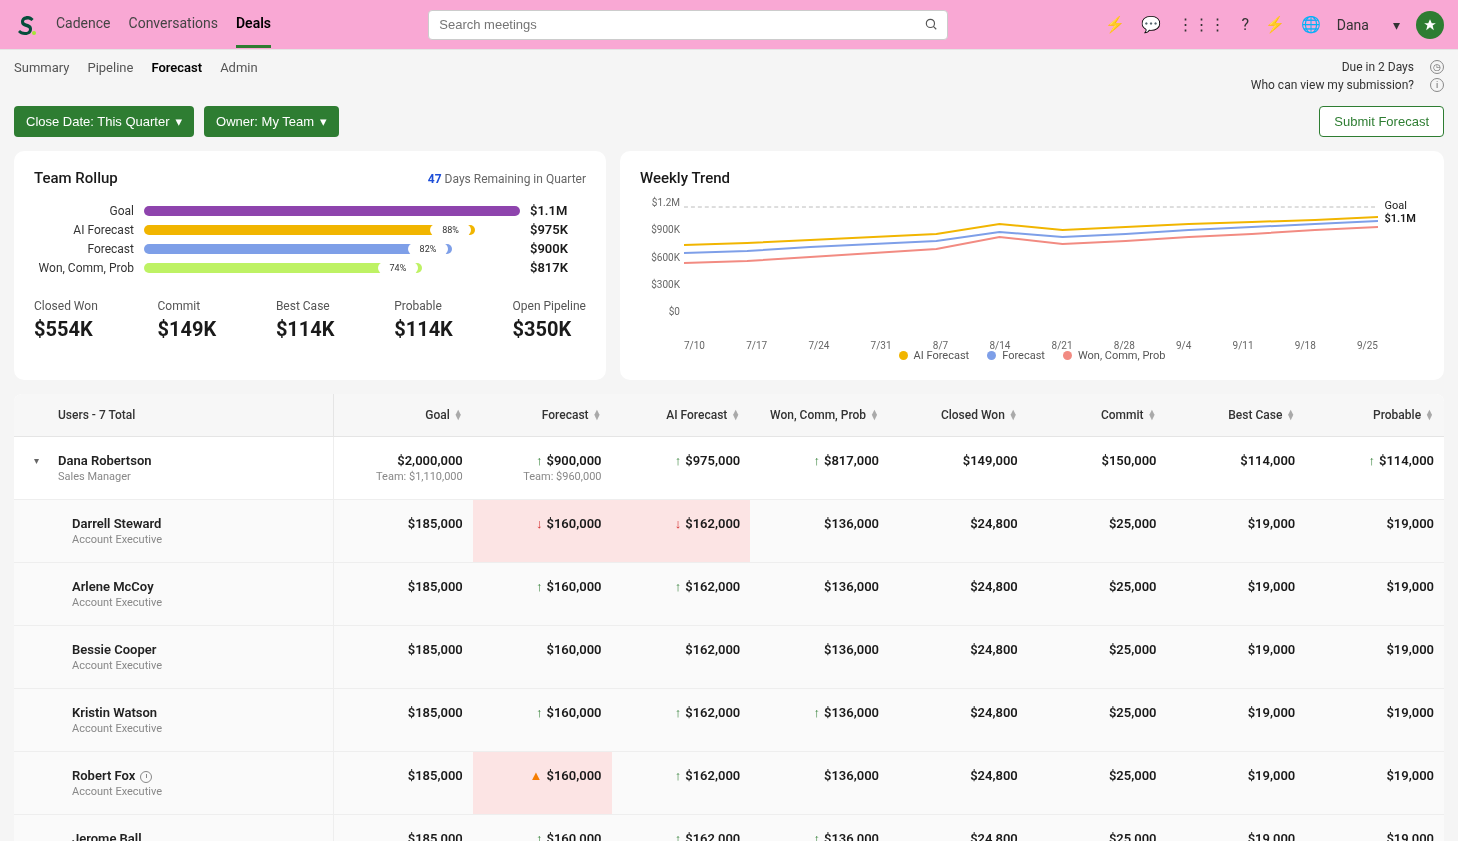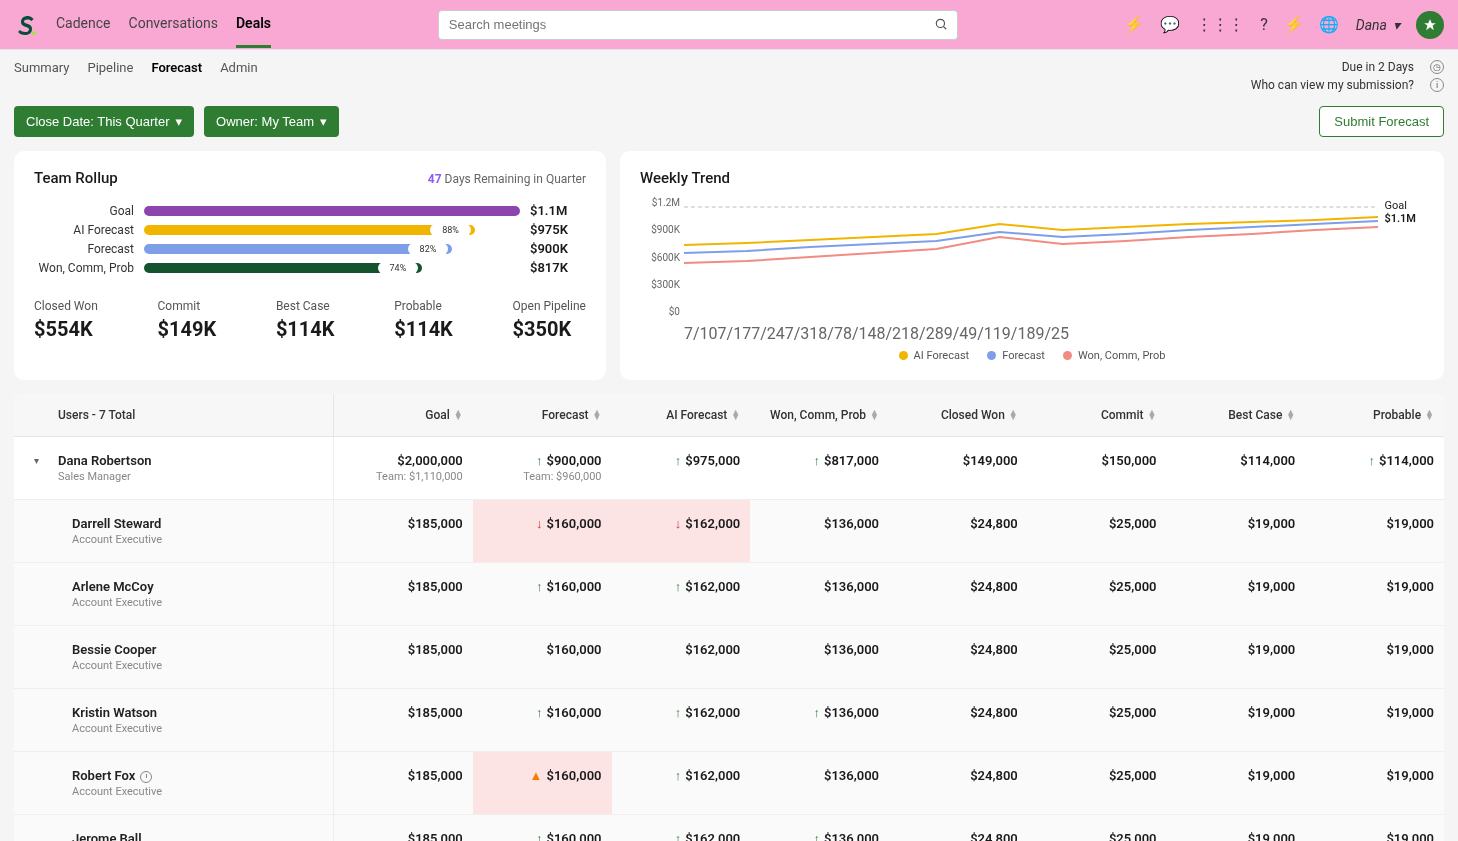--- a/index.html
+++ b/index.html
@@ -10,21 +10,21 @@
 .logo { width: 24px; height: 24px; margin-right: 18px; }
 .nav-main { display: flex; gap: 18px; }
 .nav-main a { color: #444; text-decoration: none; font-size: 14px; padding: 14px 0; border-bottom: 3px solid transparent; cursor: pointer; }
 .nav-main a.active { font-weight: 600; border-bottom-color: #2e7d32; color: #000; }
 .search-wrap { flex: 1; display: flex; justify-content: center; }
 .search { width: 520px; height: 30px; border: 1px solid #ccc; border-radius: 4px; padding: 0 34px 0 10px; background: #fff; position: relative; font-size: 13px; }
 .search-box { position: relative; }
 .search-icon { position: absolute; right: 10px; top: 7px; color: #555; }
 .topbar-icons { display: flex; align-items: center; gap: 16px; color: #333; }
 .topbar-icons .ic { cursor: pointer; font-size: 16px; }
-.user-menu { display: flex; align-items: flex-start; gap: 6px; cursor: pointer; font-size: 14px; font-style: italic; }
+.user-menu { display: flex; align-items: flex-start; gap: 24px; cursor: pointer; font-size: 14px; }
 .avatar-btn { width: 28px; height: 28px; border-radius: 50%; background: #2e7d32; display: flex; align-items: center; justify-content: center; color: #fff; cursor: pointer; }
 
 
 .subnav { background: #f5f5f5; padding: 10px 14px 4px; display: flex; align-items: flex-start; justify-content: space-between; }
 .subnav-left { display: flex; gap: 18px; }
 .subnav-left a { color: #555; text-decoration: none; font-size: 13px; cursor: pointer; }
 .subnav-left a.active { color: #000; font-weight: 600; }
 .subnav-right { text-align: right; font-size: 12px; color: #333; }
 .subnav-right .row { display: flex; align-items: center; justify-content: flex-end; gap: 16px; margin-bottom: 4px; }
 .info-ic { width: 14px; height: 14px; border: 1px solid #888; border-radius: 50%; display: inline-flex; align-items: center; justify-content: center; font-size: 9px; color: #666; }
@@ -36,39 +36,39 @@
 .submit-btn { background: #fff; border: 1px solid #2e7d32; color: #2e7d32; border-radius: 4px; padding: 7px 14px; font-size: 13px; cursor: pointer; font-weight: 500; }
 
 
 .cards { display: flex; gap: 14px; padding: 0 14px 14px; }
 .card { background: #fff; border-radius: 10px; padding: 18px 20px; }
 .card-rollup { flex: 0 0 592px; }
 .card-trend { flex: 1; }
 .card-header { display: flex; justify-content: space-between; align-items: baseline; margin-bottom: 16px; }
 .card-title { font-size: 15px; font-weight: 500; }
 .card-sub { font-size: 12px; color: #666; }
-.card-sub b { color: #8b5cf6; }
+.card-sub b { color: #1d4ed8; }
 
 
 .bar-row { display: flex; align-items: center; gap: 10px; margin-bottom: 4px; font-size: 12px; }
 .bar-label { width: 100px; text-align: right; color: #333; }
 .bar-track { flex: 1; height: 10px; border-radius: 5px; background: transparent; position: relative; }
 .bar-fill { height: 10px; border-radius: 5px; position: relative; }
 .bar-badge { position: absolute; right: 4px; top: -1px; background: #fff; border-radius: 6px; font-size: 9px; padding: 1px 12px; color: #333; }
 .bar-value { width: 56px; font-size: 13px; font-weight: 600; }
 
 .stats { display: flex; justify-content: space-between; margin-top: 24px; }
 .stat-label { font-size: 12px; color: #555; margin-bottom: 4px; }
 .stat-value { font-size: 20px; font-weight: 700; }
 
 
 .chart-area { position: relative; height: 140px; margin-left: 44px; }
 .y-labels { position: absolute; left: -44px; top: 0; height: 120px; display: flex; flex-direction: column; justify-content: space-between; font-size: 10px; color: #666; text-align: right; width: 40px; }
 .chart-svg { width: 100%; height: 120px; }
-.x-labels { display: flex; justify-content: flex-start; font-size: 16px; color: #666; margin-top: 4px; }
+.x-labels { display: flex; justify-content: space-between; font-size: 10px; color: #666; margin-top: 20px; }
 .goal-label { position: absolute; right: -38px; top: 2px; font-size: 11px; }
 .legend { display: flex; justify-content: center; gap: 18px; margin-top: 12px; font-size: 11px; color: #555; }
 .legend-item { display: flex; align-items: center; gap: 6px; }
 .dot { width: 9px; height: 9px; border-radius: 50%; }
 
 
 .table-wrap { background: #fff; margin: 0 14px 14px; border-radius: 8px; overflow: hidden; }
 .thead { display: grid; grid-template-columns: 320px repeat(8, 1fr); background: #f7f7f7; border-bottom: 1px solid #e5e5e5; font-size: 12px; color: #333; font-weight: 500; }
 .th { padding: 14px 10px; display: flex; align-items: center; justify-content: flex-end; gap: 4px; cursor: pointer; }
 .th:first-child { justify-content: flex-start; border-right: 1px solid #e5e5e5; padding-left: 44px; }
@@ -194,21 +194,21 @@
     <div class="bar-track">
             <div class="bar-fill" style="width:82%;background:#7e9fe8">
               <span class="bar-badge">82%</span>
             </div>
           </div>
     <div class="bar-value">$900K</div>
         </div>
         <div class="bar-row">
           <div class="bar-label">Won, Comm, Prob</div>
     <div class="bar-track">
-            <div class="bar-fill" style="width:74%;background:#14532d">
+            <div class="bar-fill" style="width:74%;background:#bef264">
               <span class="bar-badge">74%</span>
             </div>
           </div>
     <div class="bar-value">$817K</div>
         </div>
       </div>
     <div class="stats" id="stats">
         <div>
           <div class="stat-label">Closed Won</div>
           <div class="stat-value">$554K</div>

